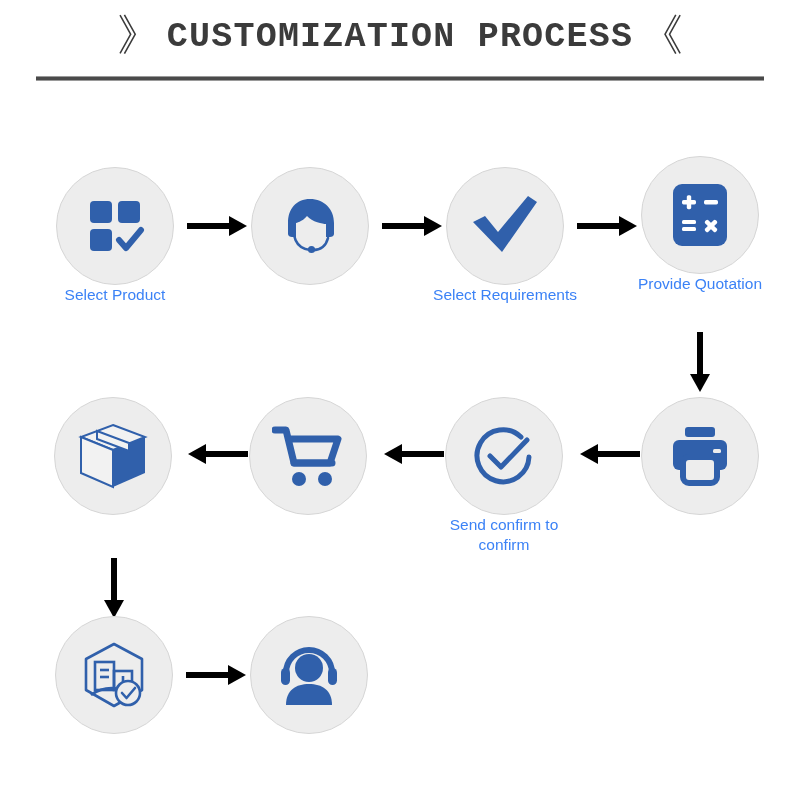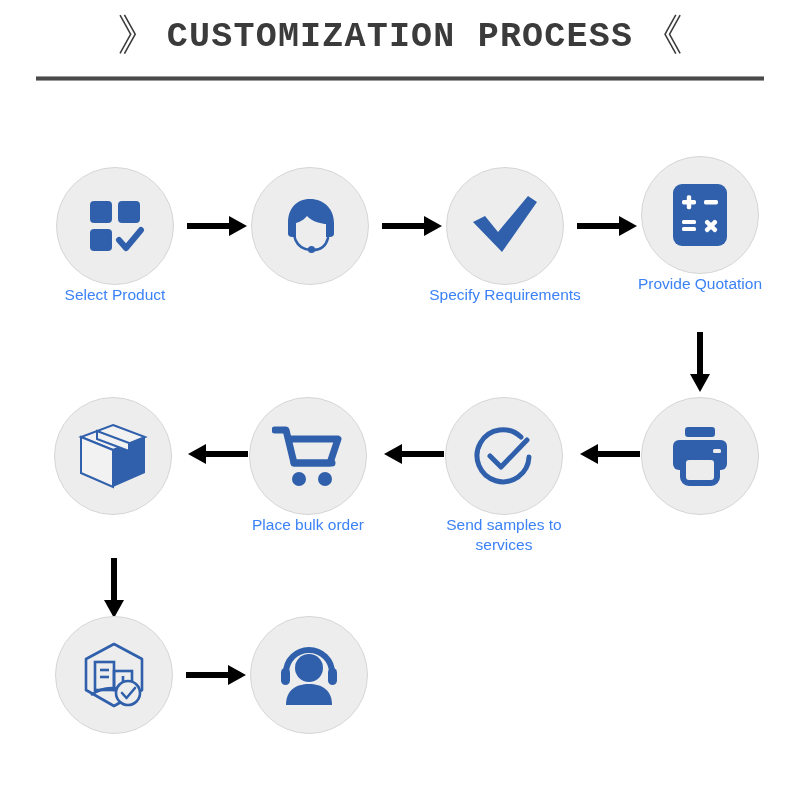--- a/index.html
+++ b/index.html
@@ -150,21 +150,21 @@
 </div>
 
 <div class="step" style="left:425px; top:167px;">
   <div class="circle">
     <span>
       <svg width="72" height="64" viewBox="0 0 72 64">
         <path d="M4 28 L16 22 L29 38 L59 2 L68 8 L33 58 Z" fill="#3060ab"></path>
       </svg>
     </span>
   </div>
-  <div class="step-label">Specify Requirements</div>
+  <div class="step-label">Select Requirements</div>
 </div>
 
 <div class="arrow-h" style="left:577px; top:212px;">
   <svg width="62" height="28" viewBox="0 0 62 28">
     <rect x="0" y="11" width="44" height="6" fill="#000"></rect>
     <path d="M42 4 L60 14 L42 24 Z" fill="#000"></path>
   </svg>
 </div>
 
 <div class="step" style="left:620px; top:156px;">
@@ -218,40 +218,39 @@
   <div class="circle">
     <span>
       <svg width="72" height="66" viewBox="0 0 72 66">
         <path d="M3 7 L14 7 L22 40 L58 40 L66 16 L18 16" fill="none" stroke="#3060ab" stroke-width="7" stroke-linecap="round" stroke-linejoin="round"></path>
         <path d="M22 40 L60 40" stroke="#3060ab" stroke-width="7" stroke-linecap="round"></path>
         <circle cx="27" cy="56" r="7" fill="#3060ab"></circle>
         <circle cx="53" cy="56" r="7" fill="#3060ab"></circle>
       </svg>
     </span>
   </div>
-  <div class="step-label">Place bulk order</div>
 </div>
 
 <div class="arrow-h" style="left:382px; top:440px;">
   <svg width="62" height="28" viewBox="0 0 62 28">
     <rect x="18" y="11" width="44" height="6" fill="#000"></rect>
     <path d="M20 4 L2 14 L20 24 Z" fill="#000"></path>
   </svg>
 </div>
 
 <div class="step" style="left:424px; top:397px;">
   <div class="circle">
     <span>
       <svg width="70" height="70" viewBox="0 0 70 70">
         <path d="M52 16 A26 26 0 1 0 60 36" fill="none" stroke="#3060ab" stroke-width="5" stroke-linecap="round"></path>
         <path d="M21 35 L32 46 L58 19" fill="none" stroke="#3060ab" stroke-width="5" stroke-linecap="round" stroke-linejoin="round"></path>
       </svg>
     </span>
   </div>
-  <div class="step-label">Send samples to services</div>
+  <div class="step-label">Send confirm to confirm</div>
 </div>
 
 <div class="arrow-h" style="left:578px; top:440px;">
   <svg width="62" height="28" viewBox="0 0 62 28">
     <rect x="18" y="11" width="44" height="6" fill="#000"></rect>
     <path d="M20 4 L2 14 L20 24 Z" fill="#000"></path>
   </svg>
 </div>
 
 <div class="step" style="left:620px; top:397px;">

